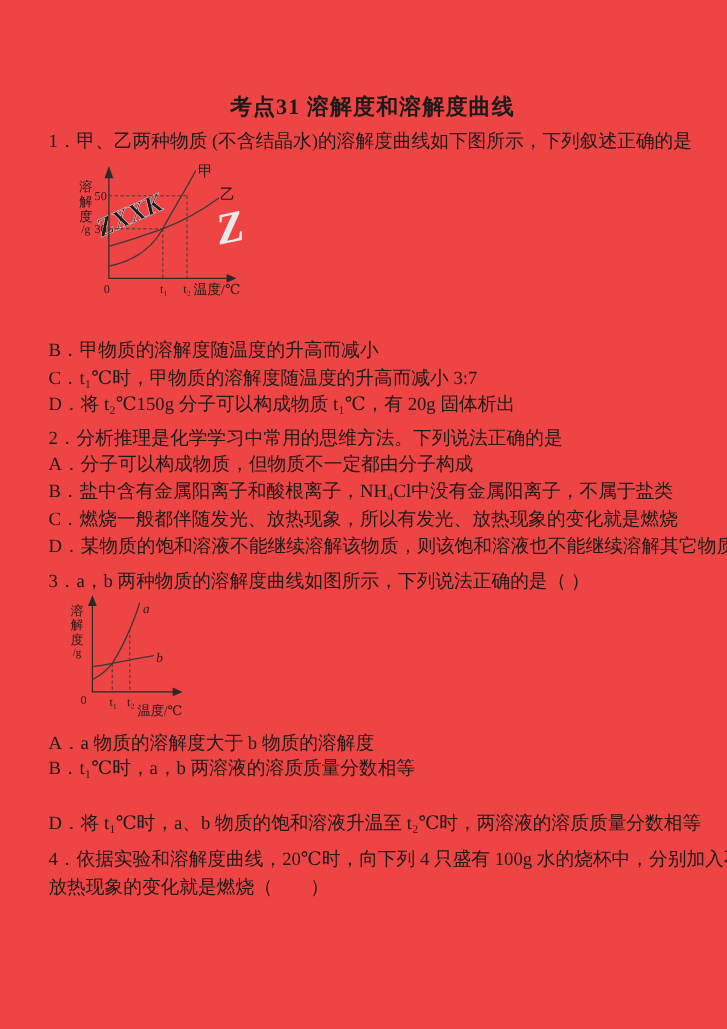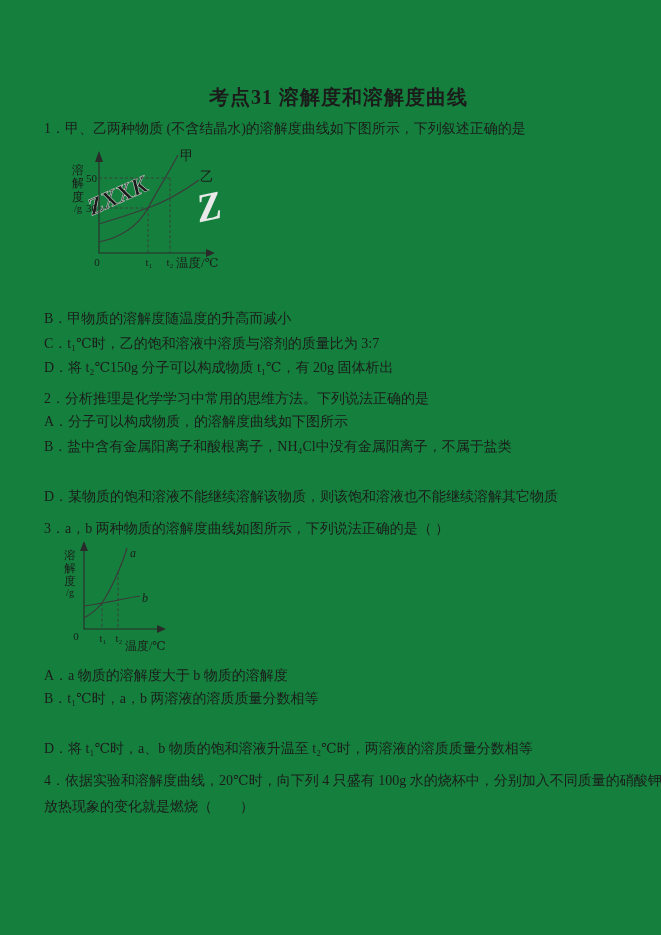--- a/index.html
+++ b/index.html
@@ -1,25 +1,25 @@
 <!DOCTYPE html>
 <html><head>
 <meta charset="utf-8">
 <style>
   html,body{margin:0;padding:0;background:#fff;}
   .page{
-    position:relative;width:661px;height:935px;background:#15803d;overflow:hidden;
+    position:relative;width:661px;height:935px;background:#ef4444;overflow:hidden;
     font-family:"Liberation Serif","DejaVu Serif",serif;color:#1b1b1b;
   }
   .title{
     position:absolute;top:84px;left:8px;width:100%;margin:0;text-align:center;
     font-size:20px;font-weight:700;letter-spacing:1px;
   }
   .line{
-    position:absolute;left:44px;font-size:14px;line-height:16px;white-space:pre;
+    position:absolute;left:44px;font-size:17px;line-height:16px;white-space:pre;
   }
   .fig{position:absolute;}
   .fig text{font-family:"Liberation Serif","DejaVu Serif",serif;fill:#1b1b1b;}
   .axis{stroke:#2a2a2a;stroke-width:1.1;fill:none;}
   .curve{stroke:#3a3a3a;stroke-width:1.2;fill:none;}
   .dash{stroke:#3a3a3a;stroke-width:0.9;fill:none;stroke-dasharray:3 2.2;}
   .arrow{fill:#2a2a2a;stroke:none;}
   .wm-text{fill:#f0f0f0;stroke:#c9c9c9;stroke-width:0.6;font-style:italic;font-weight:bold;}
   .page-wm{
     position:absolute;left:197px;top:183px;font-size:40px;font-style:italic;font-weight:bold;
@@ -60,26 +60,27 @@
     <text x="112" y="125" font-size="11" text-anchor="middle">t₂</text>
     <text x="118" y="126" font-size="12.5">温度/℃</text>
 
     <text x="122" y="19" font-size="13.5">甲</text>
     <text x="142" y="40" font-size="13.5">乙</text>
   </svg>
 
   <div class="page-wm">Z</div>
 
   <div class="line" style="top:311px">B．甲物质的溶解度随温度的升高而减小</div>
-  <div class="line" style="top:336px">C．t₁℃时，乙的饱和溶液中溶质与溶剂的质量比为 3:7</div>
+  <div class="line" style="top:336px">C．t₁℃时，甲物质的溶解度随温度的升高而减小 3:7</div>
   <div class="line" style="top:360px">D．将 t₂℃150g 分子可以构成物质 t₁℃，有 20g 固体析出</div>
 
   <div class="line" style="top:391px">2．分析推理是化学学习中常用的思维方法。下列说法正确的是</div>
-  <div class="line" style="top:414px">A．分子可以构成物质，的溶解度曲线如下图所示</div>
+  <div class="line" style="top:414px">A．分子可以构成物质，但物质不一定都由分子构成</div>
   <div class="line" style="top:439px">B．盐中含有金属阳离子和酸根离子，NH₄Cl中没有金属阳离子，不属于盐类</div>
+  <div class="line" style="top:464px">C．燃烧一般都伴随发光、放热现象，所以有发光、放热现象的变化就是燃烧</div>
   <div class="line" style="top:489px">D．某物质的饱和溶液不能继续溶解该物质，则该饱和溶液也不能继续溶解其它物质</div>
 
   <div class="line" style="top:521px">3．a，b 两种物质的溶解度曲线如图所示，下列说法正确的是（ ）</div>
 
   <svg class="fig" style="left:55px;top:541px" width="120" height="114" viewBox="0 0 120 114">
 
     <path class="axis" d="M29,8 V88 H104"></path>
     <polygon class="arrow" points="25,10 29,0 33,10"></polygon>
     <polygon class="arrow" points="102,84 111,88 102,92"></polygon>
 

